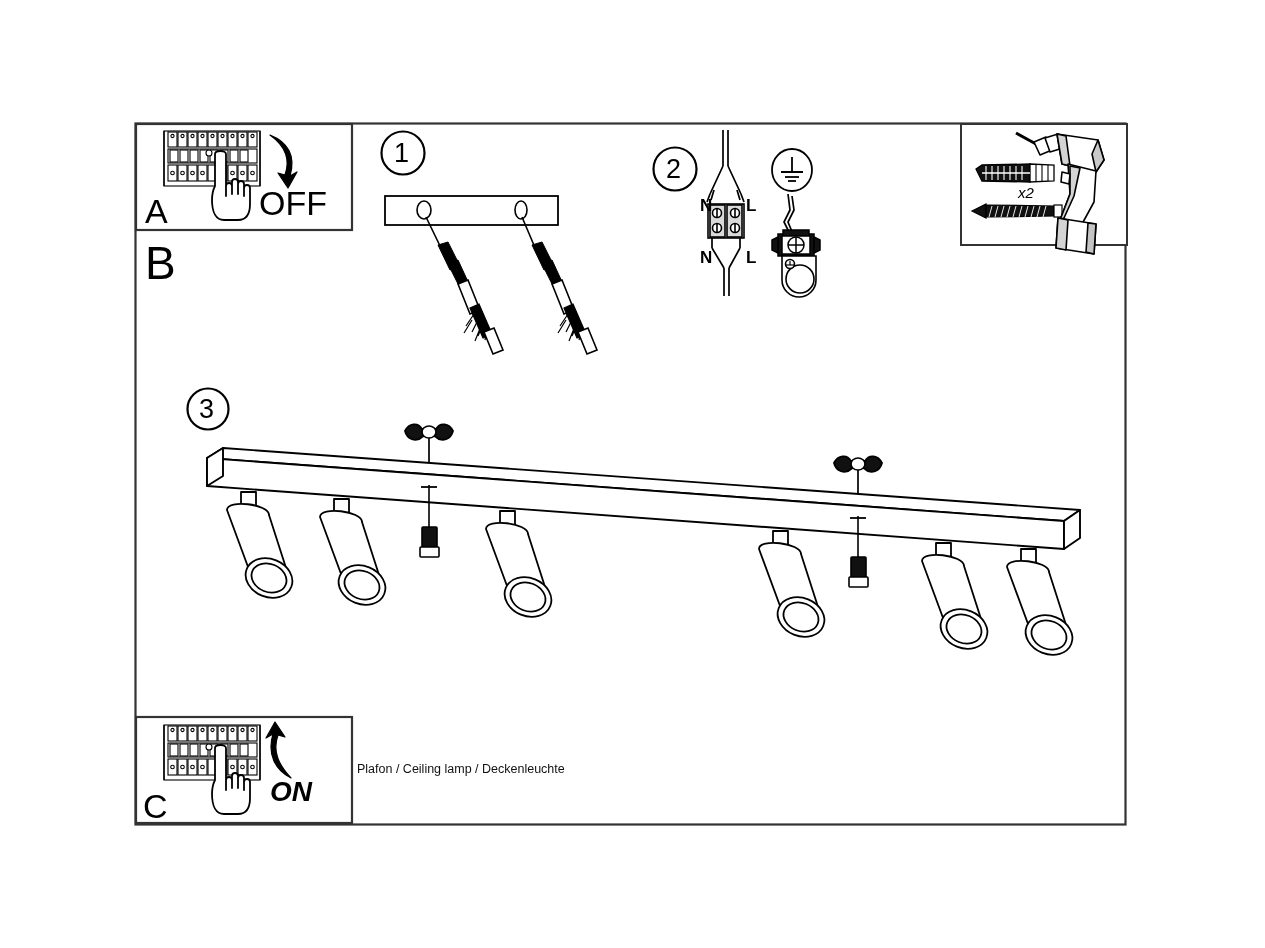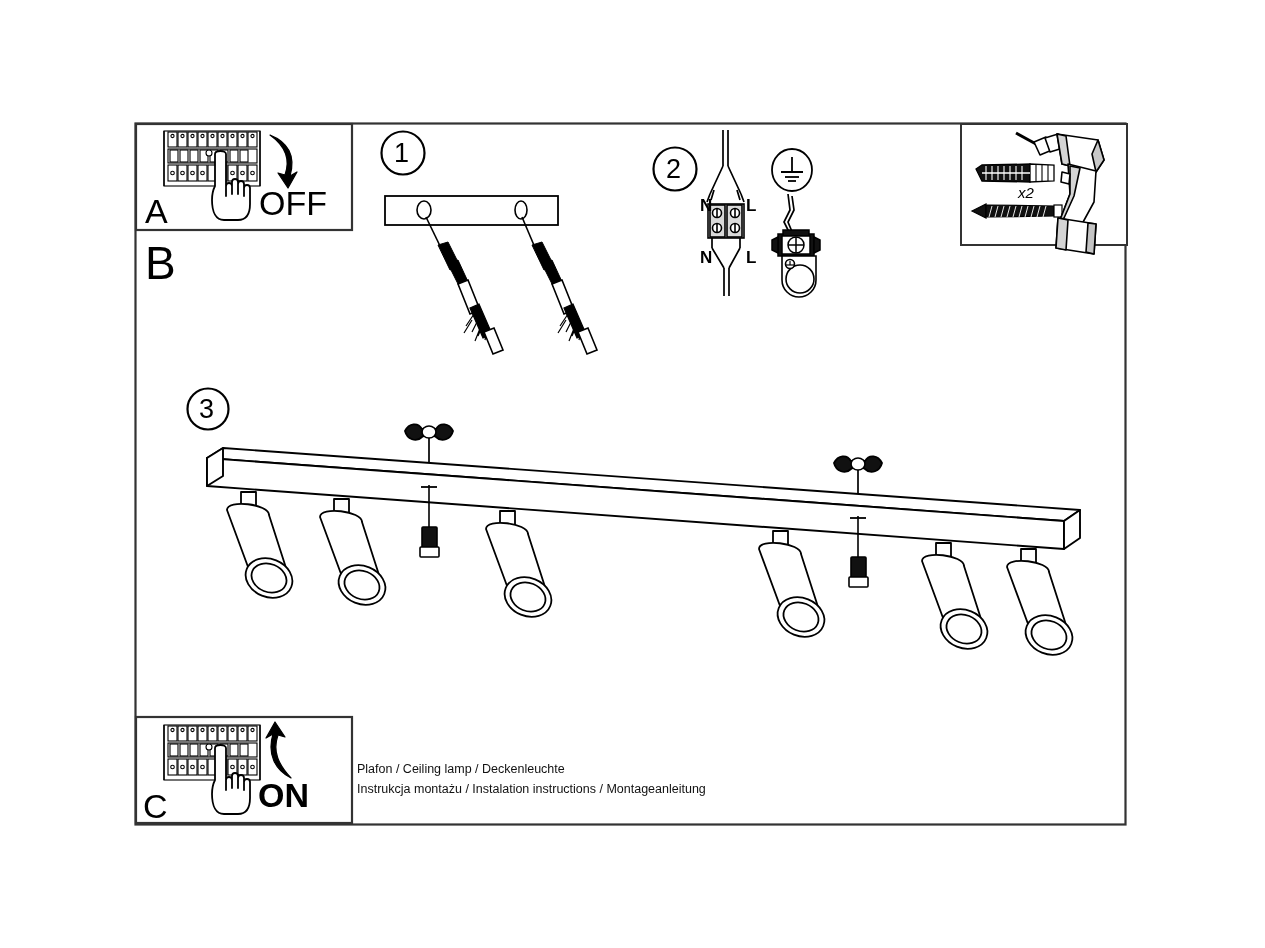--- a/index.html
+++ b/index.html
@@ -7,21 +7,21 @@
        font-family:"Liberation Sans",sans-serif;color:#000;}
   .stage{position:absolute;left:0;top:0;width:1265px;height:948px;}
   .abs{position:absolute;}
   svg{display:block;overflow:visible;}
   .lbl{position:absolute;font-family:"Liberation Sans",sans-serif;color:#000;
        white-space:pre;line-height:1;}
   .lbl-A{font-size:34px;left:145px;top:194px;}
   .lbl-B{font-size:46px;left:145px;top:240px;font-weight:400;}
   .lbl-C{font-size:34px;left:143px;top:789px;}
   .lbl-OFF{font-size:34px;font-weight:normal;left:259px;top:186px;letter-spacing:0px;}
-  .lbl-ON{font-size:34px;font-weight:bold;left:258px;top:778px;letter-spacing:0px;}
+  .lbl-ON{font-size:28px;font-weight:bold;left:270px;top:778px;letter-spacing:0px;font-style:italic;}
   .lbl-x2{font-size:15px;left:983px;top:185px;font-style:italic;margin-left:35px;}
   .lbl-N1{font-size:17px;font-weight:bold;left:700px;top:197px;}
   .lbl-L1{font-size:17px;font-weight:bold;left:746px;top:197px;}
   .lbl-N2{font-size:17px;font-weight:bold;left:700px;top:249px;}
   .lbl-L2{font-size:17px;font-weight:bold;left:746px;top:249px;}
   .foot{position:absolute;left:357px;top:780px;font-size:12.5px;line-height:19px;
         font-family:"Liberation Sans",sans-serif;color:#111;white-space:pre;}
   .num{position:absolute;font-size:27px;font-family:"Liberation Sans",sans-serif;}
 </style>
 </head>
@@ -470,16 +470,15 @@
     </g>
   </svg>
 
   <svg class="abs" style="left:255px;top:720px;" width="50" height="62">
     <path d="M36,58 C20,50 12,34 18,14 L11,18 L20,2 L30,17 L23,15 C17,32 24,45 36,58 Z" fill="#000" stroke="#000" stroke-width="1.2" stroke-linejoin="round"></path>
   </svg>
 
   <div class="lbl lbl-C">C</div>
   <div class="lbl lbl-ON">ON</div>
 
-  <div class="foot">Instrukcja montażu / Instalation instructions / Montageanleitung</div>
   <div class="foot" style="top:760px;">Plafon / Ceiling lamp / Deckenleuchte</div>
 
 </div>
 
 </body></html>

